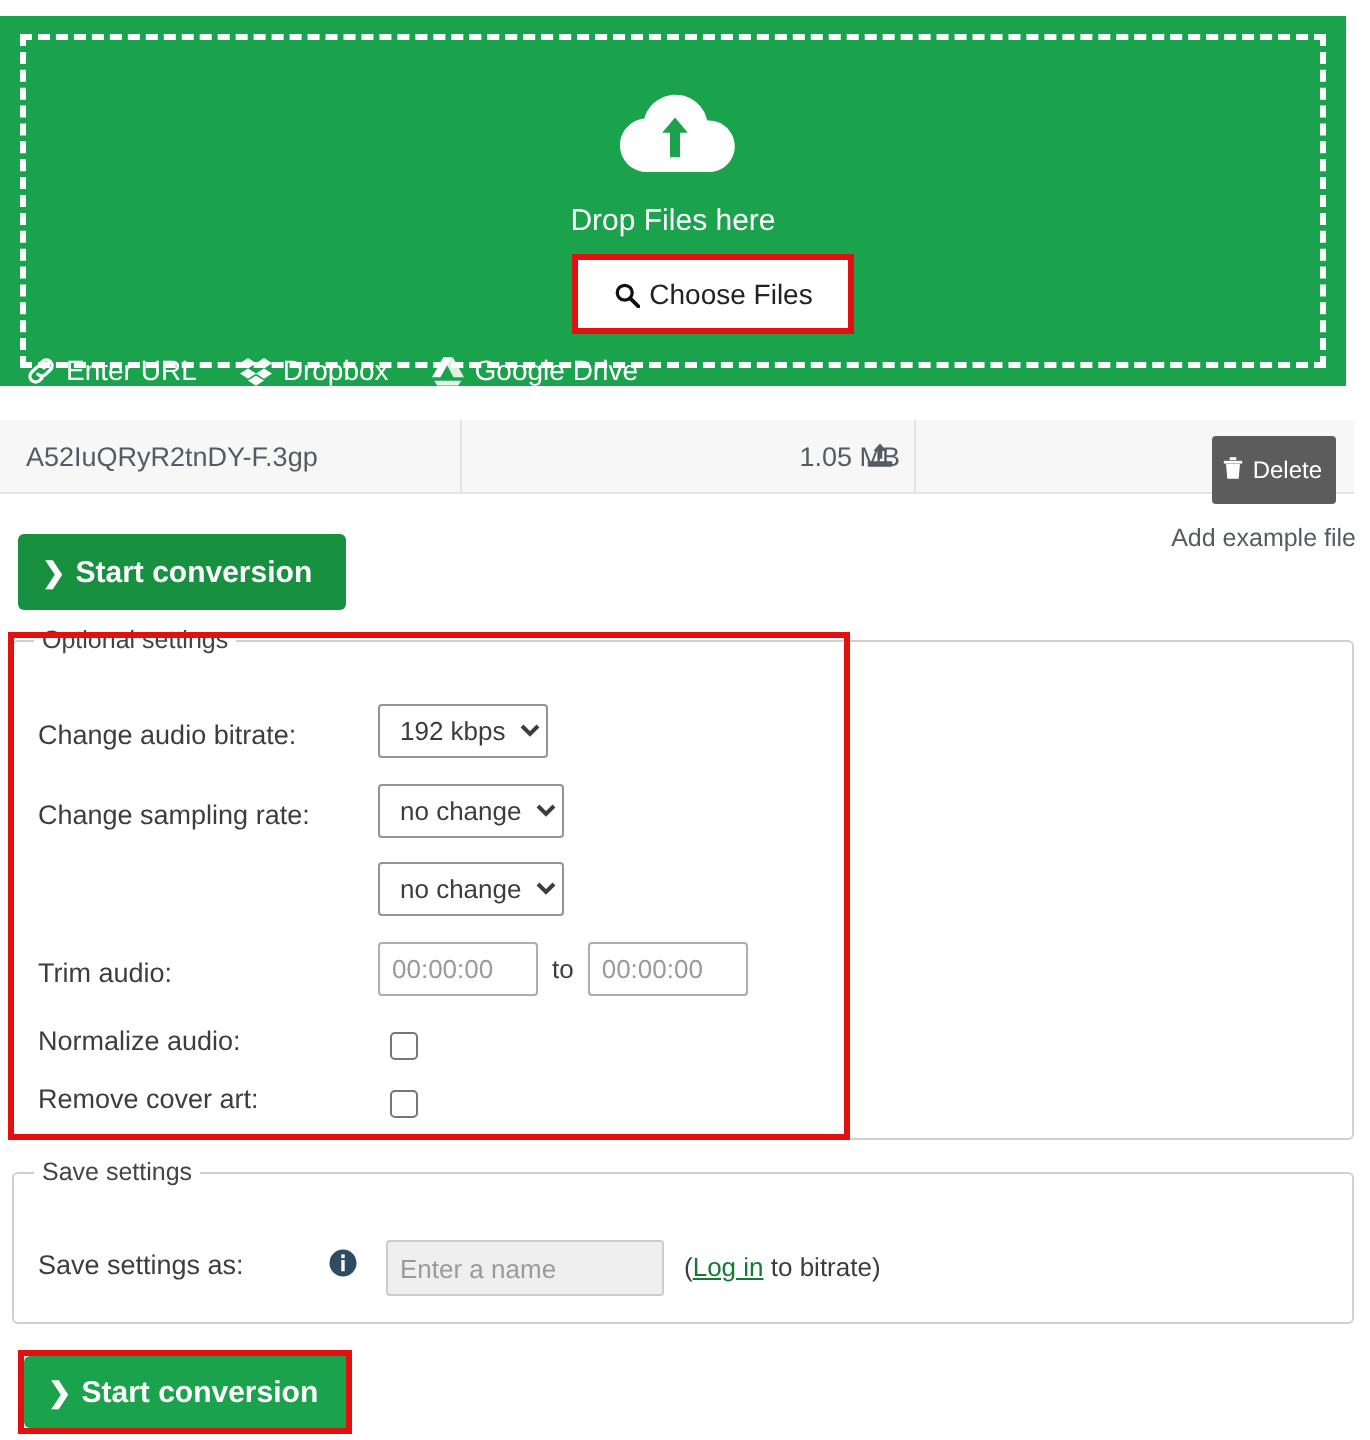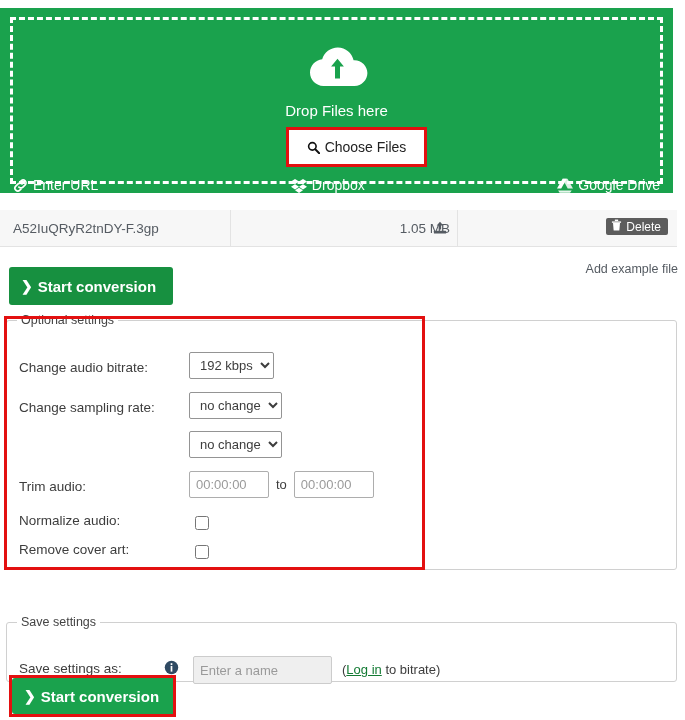--- a/index.html
+++ b/index.html
@@ -82,21 +82,21 @@
     padding: 0;
   }
   .magnifier { display: inline-block; width: 13px; height: 13px; }
 
   #source-links {
     position: absolute;
     left: 0;
     right: 0;
     top: 157px;
     display: flex;
-    justify-content: space-between;
+    justify-content: flex-start;
     align-items: center;
     gap: 22px;
     color: #ffffff;
     font-size: 14px;
   }
   .source-link {
     display: flex;
     align-items: center;
     gap: 5px;
     color: #ffffff;
@@ -143,21 +143,21 @@
     position: absolute;
     left: 433px;
     top: 11px;
     width: 14px;
     height: 14px;
   }
   #delete-btn {
     position: absolute;
     right: 9px;
     top: 8px;
-    height: 17px;
+    height: 34px;
     background: #5c5c5c;
     color: #ffffff;
     font-size: 12px;
     border: none;
     border-radius: 2px;
     padding: 0 7px 0 5px;
     display: flex;
     align-items: center;
     gap: 4px;
     cursor: pointer;
@@ -215,22 +215,21 @@
   #optional-settings {
     left: 6px;
     top: 320px;
     width: 671px;
     height: 250px;
   }
   #save-settings {
     left: 6px;
     top: 586px;
     width: 671px;
-    height: 60px;
-    margin-top: 36px;
+    height: 76px;
   }
 
   
   .redbox {
     position: absolute;
     border: 3px solid #e31010;
     box-sizing: border-box;
     pointer-events: none;
   }
   #redbox-optional {

